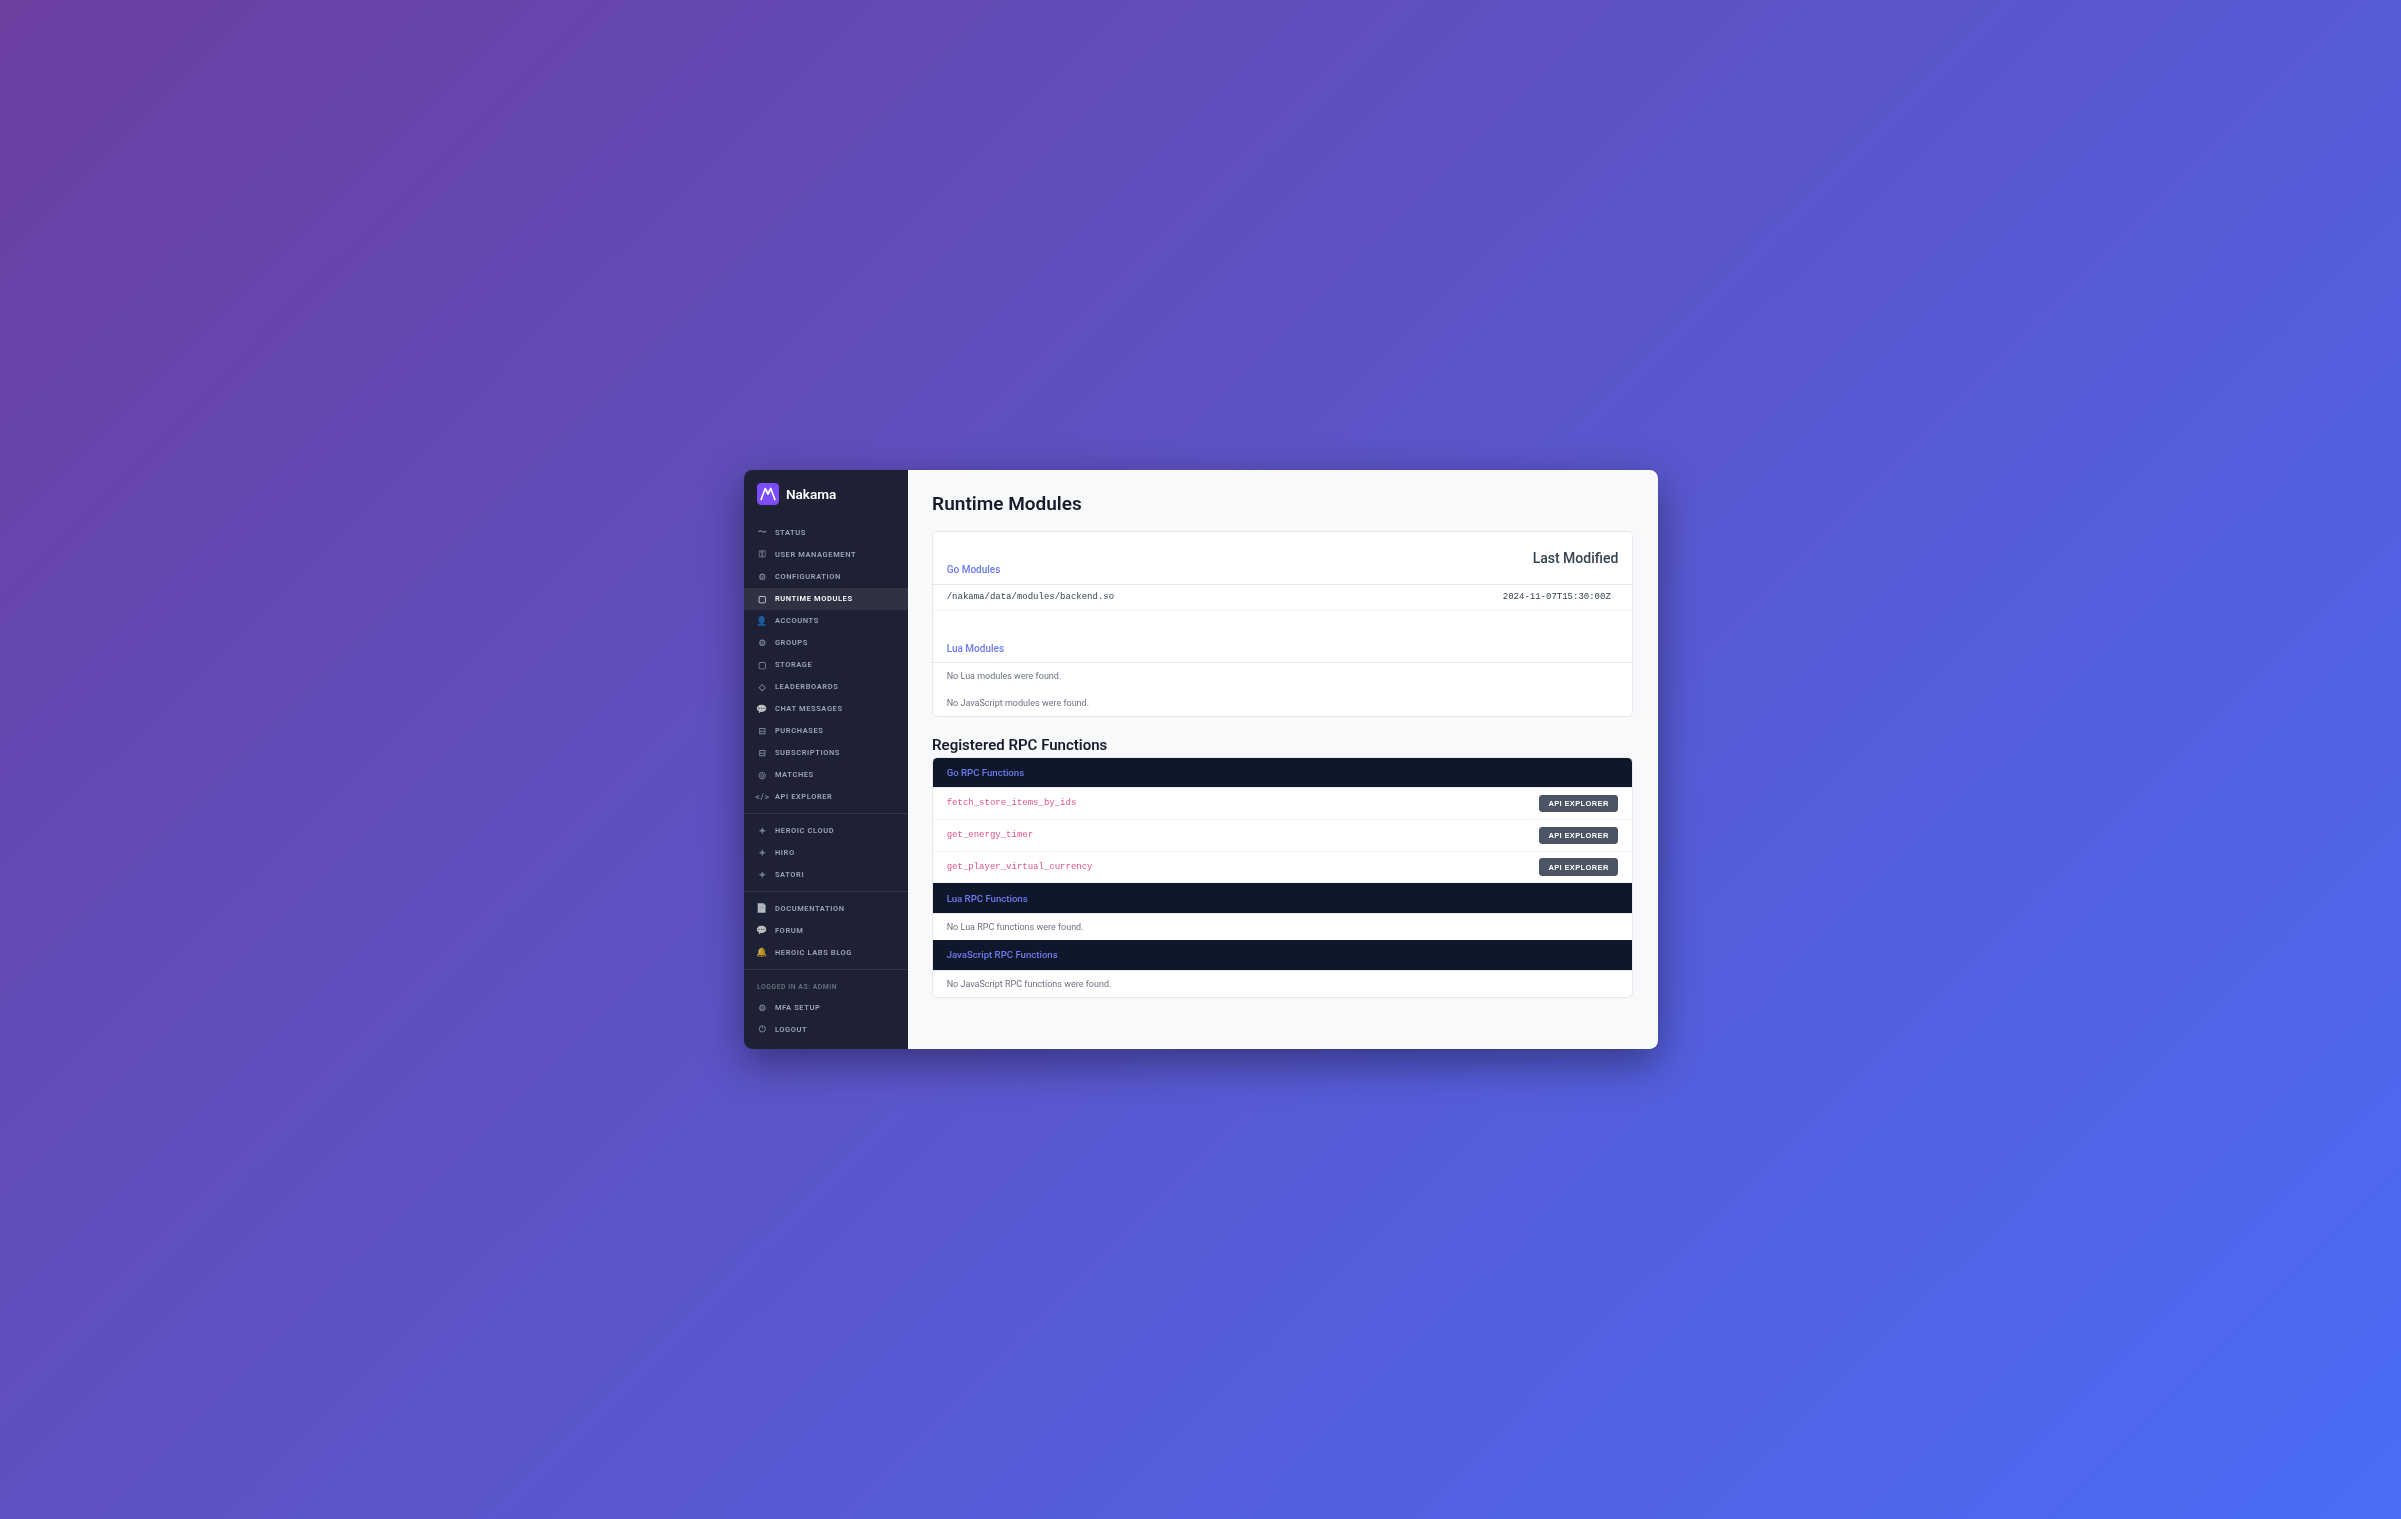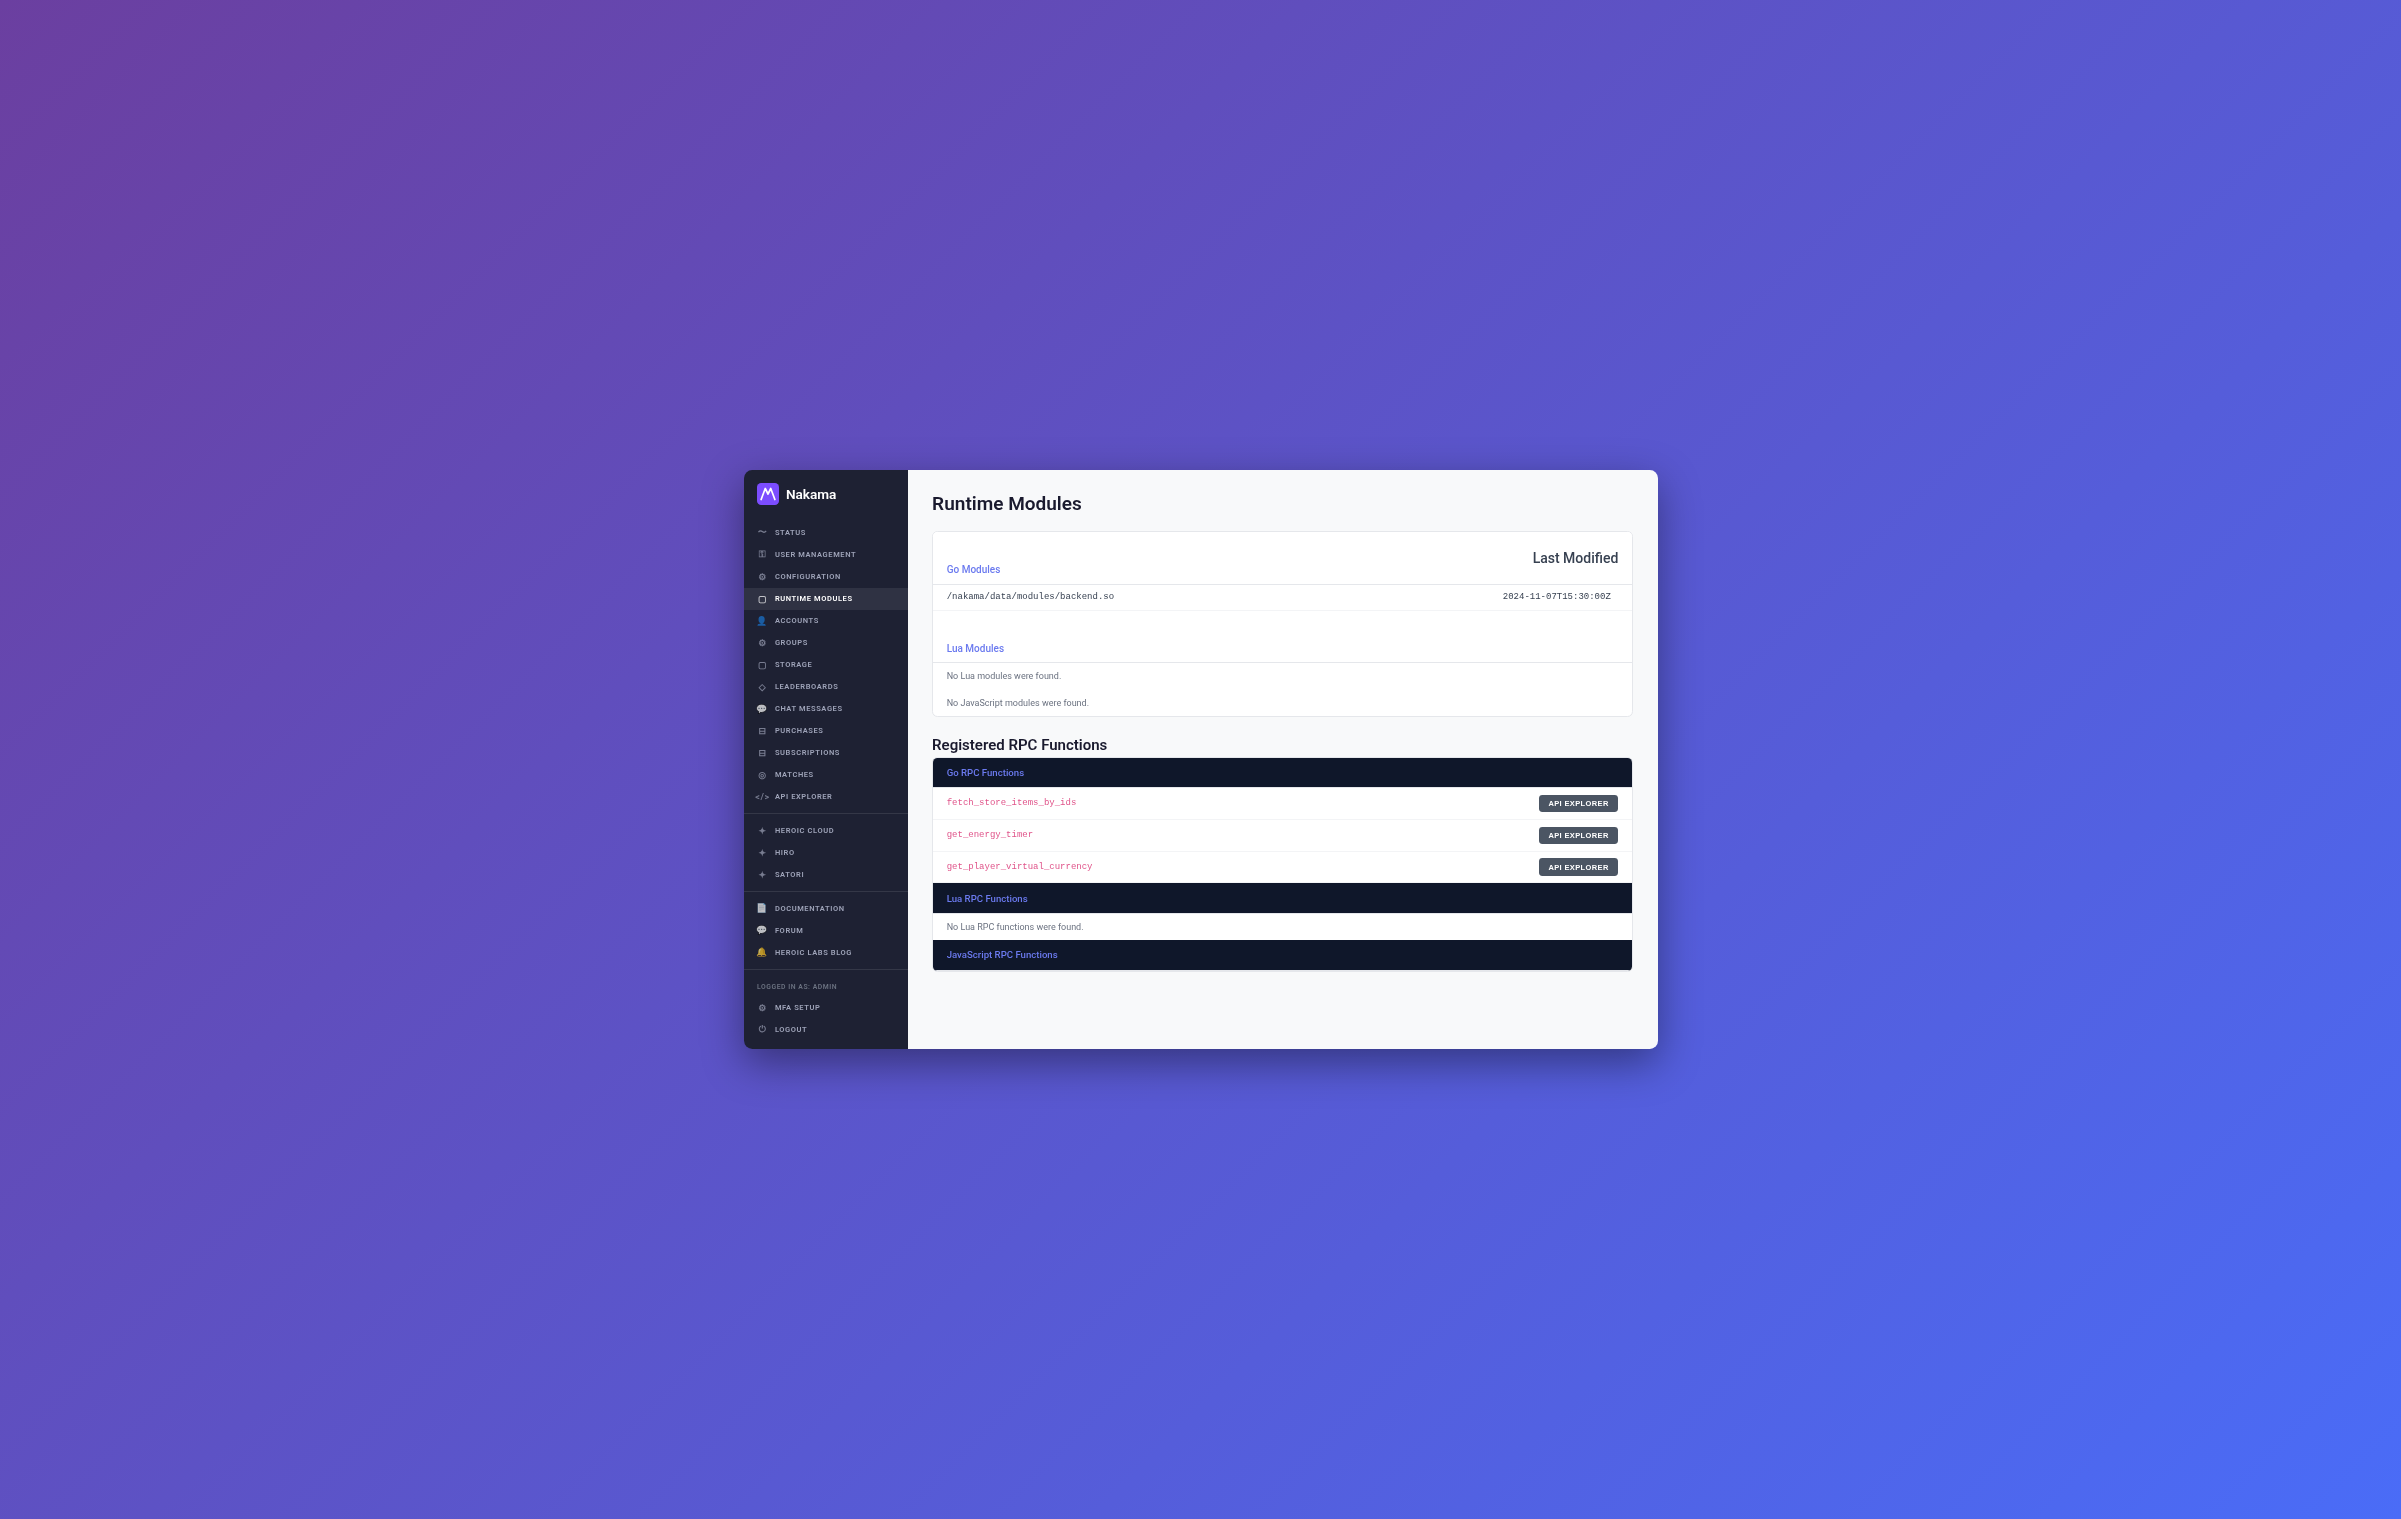--- a/index.html
+++ b/index.html
@@ -387,16 +387,17 @@
       <div class="rpc-section-header">
         <span class="rpc-section-label">Lua RPC Functions</span>
       </div>
 
       <div class="rpc-empty-row">No Lua RPC functions were found.</div>
 
       <div class="rpc-section-header">
         <span class="rpc-section-label">JavaScript RPC Functions</span>
       </div>
 
+      <div class="rpc-empty-row">No JavaScript RPC functions were found.</div>
     </div>
   </main>
 </div>
 
 
 </body></html>

